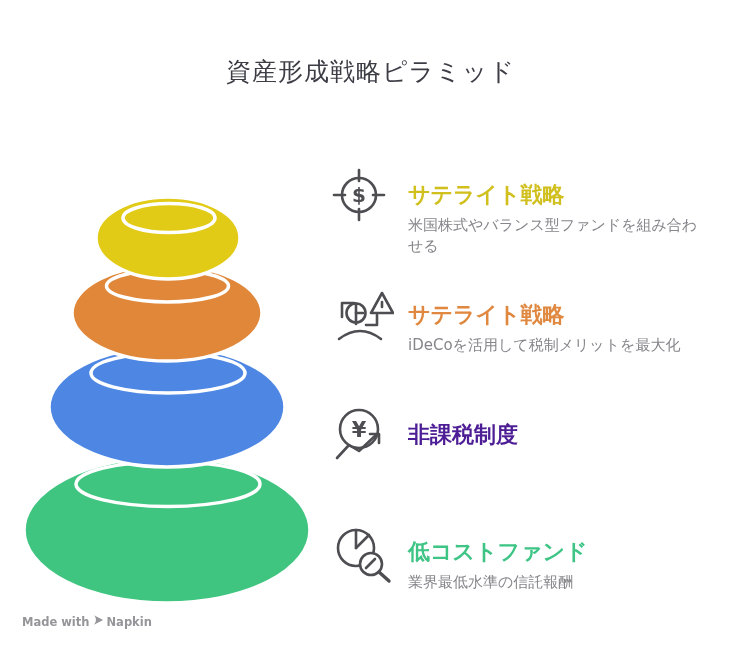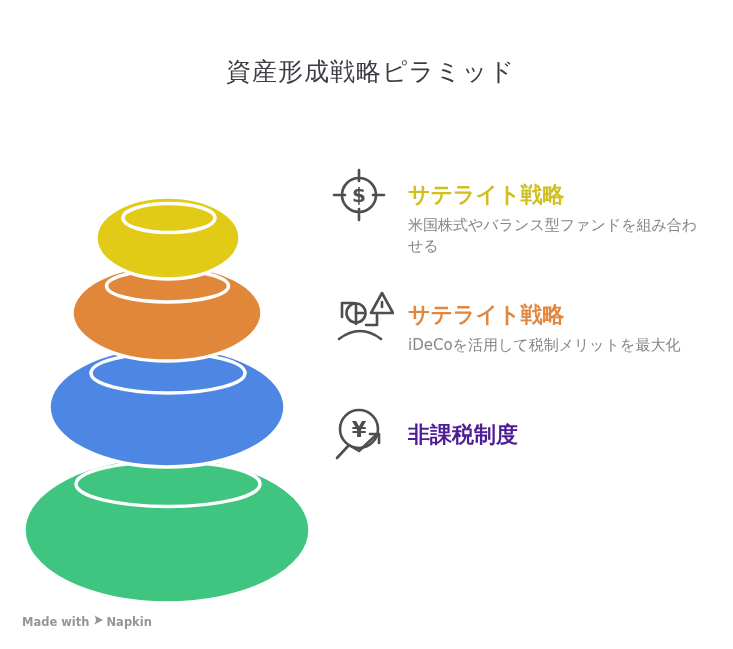--- a/index.html
+++ b/index.html
@@ -146,20 +146,36 @@
         <text x="27" y="31" font-size="21" font-weight="bold" text-anchor="middle">¥</text>
         <polyline points="5,52 17,39 27,45 44,29"></polyline>
         <path d="M38,28 H47 V37"></path>
       </svg>
     </span>
     <div class="item-text">
       <div class="item-title" style="color: #4c1d95;">非課税制度</div>
     </div>
   </div>
 
+  <div class="legend-item item-4">
+    <span class="item-icon">
+      <svg width="62" height="62" viewBox="0 0 62 62">
+        <circle cx="24" cy="25" r="18"></circle>
+        <line x1="24" y1="7" x2="24" y2="25"></line>
+        <line x1="24" y1="25" x2="37" y2="12"></line>
+        <circle cx="39" cy="41" r="11" fill="#ffffff"></circle>
+        <line x1="47" y1="49" x2="57" y2="58" stroke-width="3.4"></line>
+        <line x1="34" y1="45" x2="43" y2="36"></line>
+      </svg>
+    </span>
+    <div class="item-text">
+      <div class="item-title" style="color: rgb(62, 197, 134);">低コストファンド</div>
+      <div class="item-desc">業界最低水準の信託報酬</div>
+    </div>
+  </div>
 
   <div class="footer">
     <span>Made with</span>
     <span>
       <svg width="13" height="14" viewBox="0 0 14 14">
         <path d="M2,2 L12,7 L2,12 C5,9.5 5,4.5 2,2 Z" fill="#95959a"></path>
       </svg>
     </span>
     <span>Napkin</span>
   </div>

